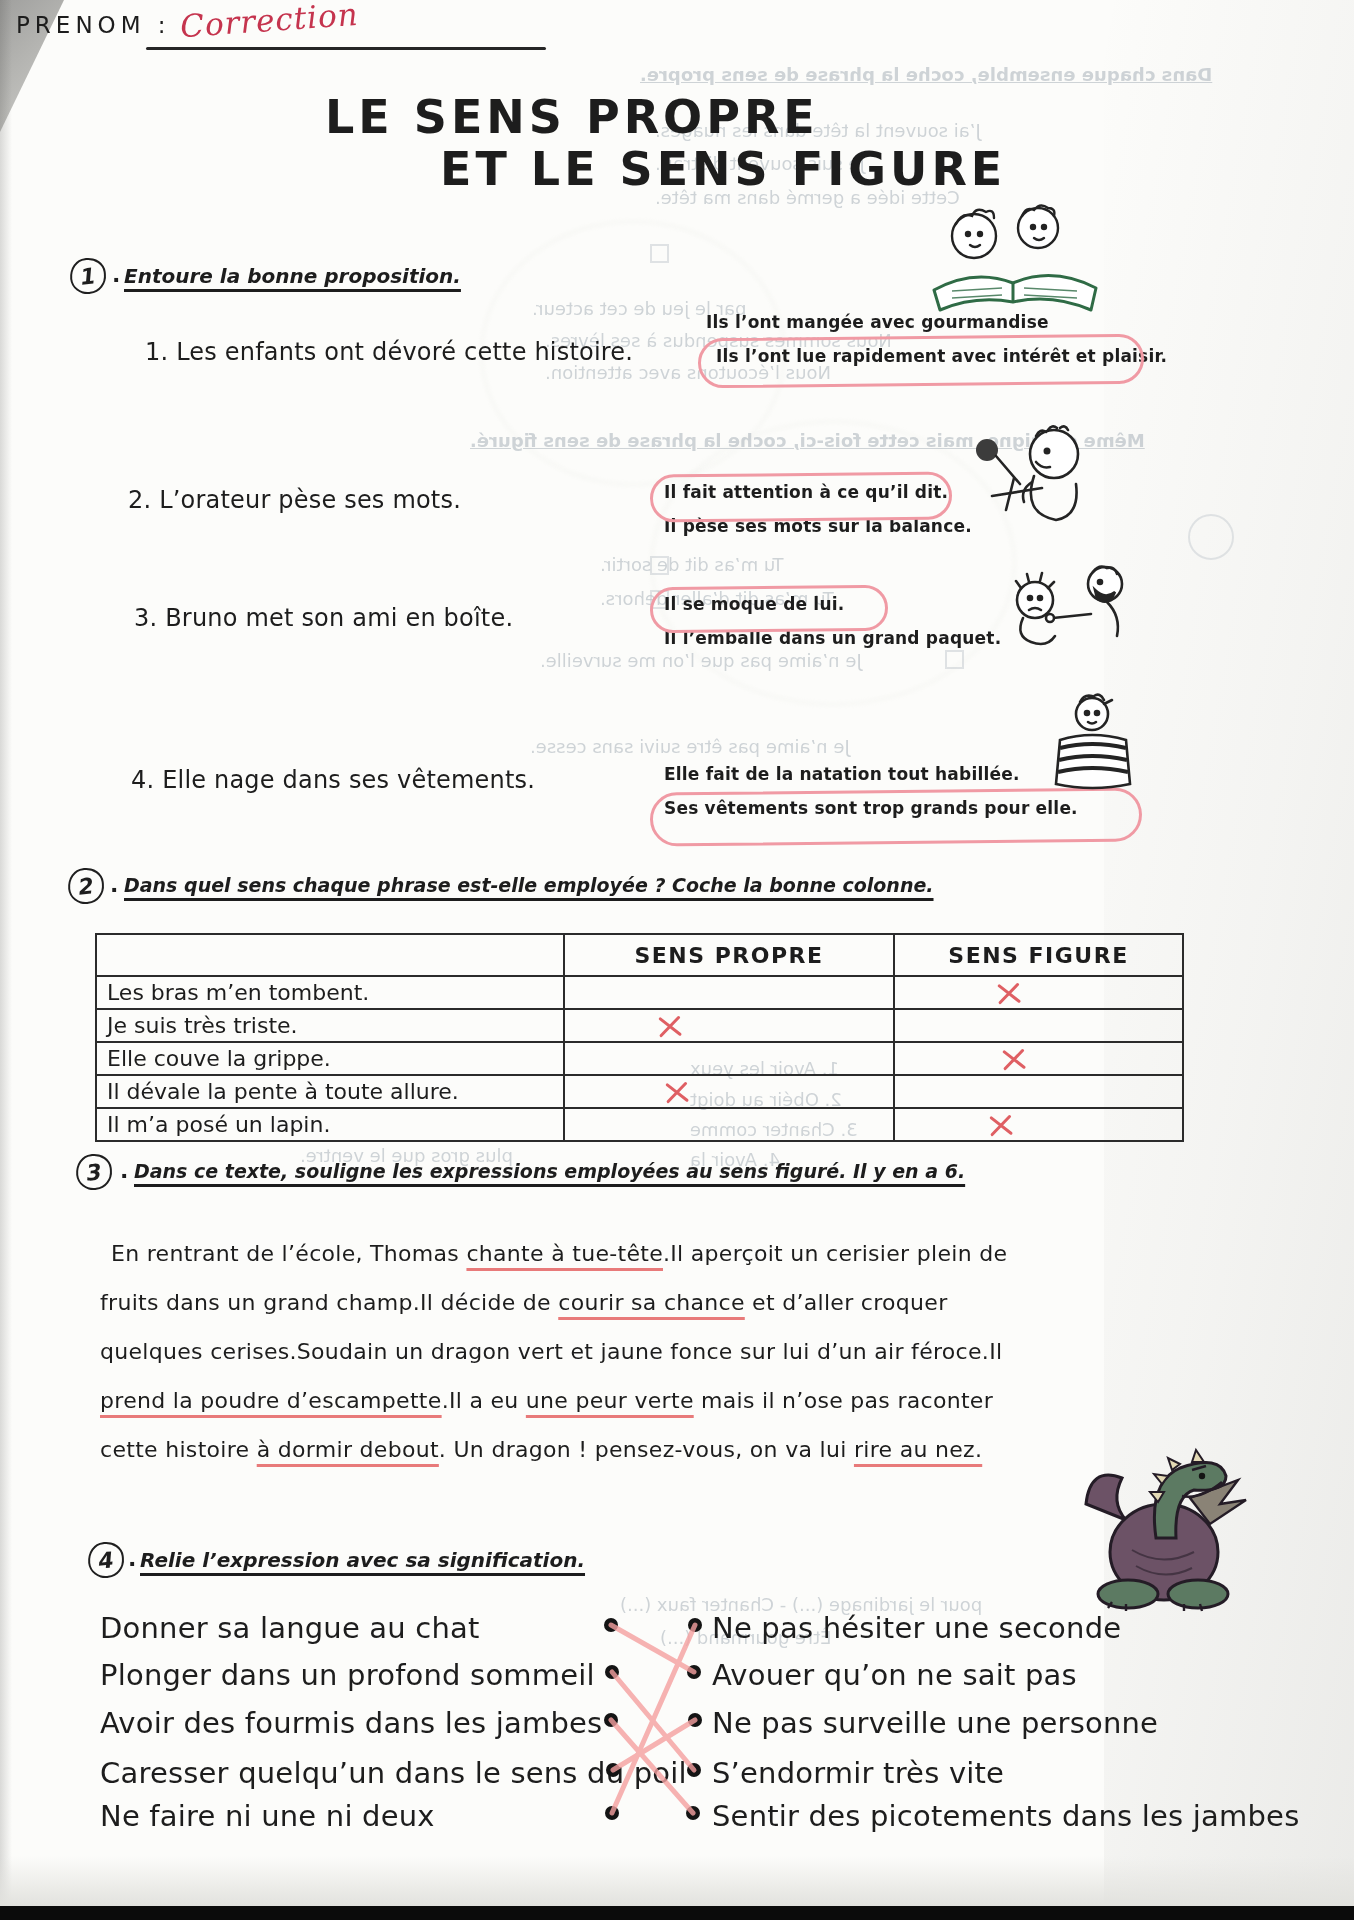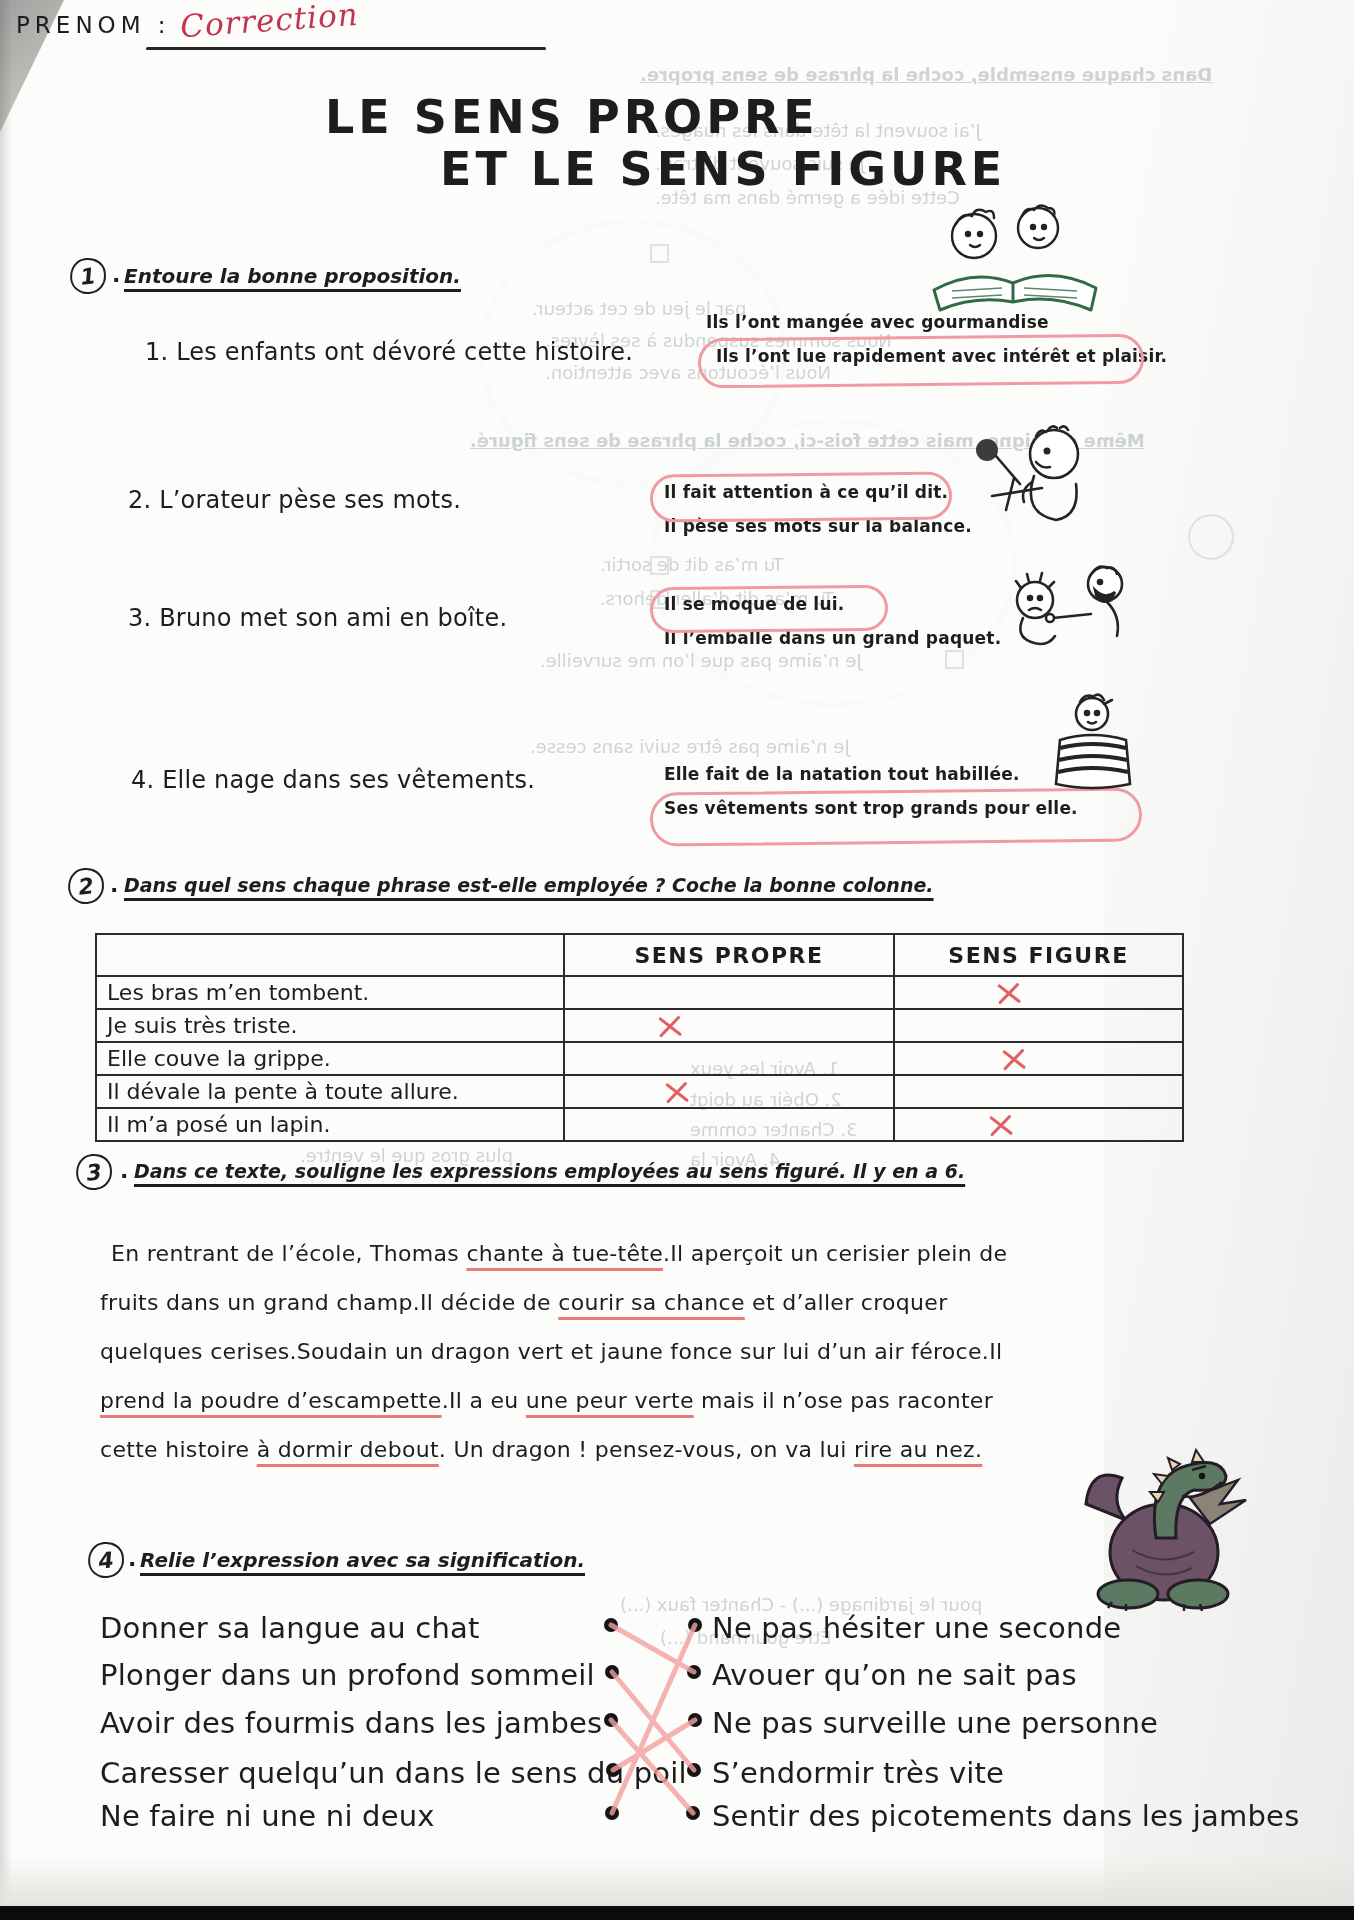--- a/index.html
+++ b/index.html
@@ -119,21 +119,21 @@
   <div class="abs oval" style="left:698px;top:336px;width:446px;height:50px;"></div>
 
   <div class="abs sentence" style="left:128px;top:486px;">
     <span>2.</span>
     <span>L’orateur pèse ses mots.</span>
   </div>
   <div class="abs opt" style="left:664px;top:482px;">Il fait attention à ce qu’il dit.</div>
   <div class="abs opt" style="left:664px;top:516px;">Il pèse ses mots sur la balance.</div>
   <div class="abs oval" style="left:650px;top:473px;width:302px;height:48px;"></div>
 
-  <div class="abs sentence" style="left:128px;top:604px;">
+  <div class="abs sentence" style="left:134px;top:604px;">
     <span>3.</span>
     <span>Bruno met son ami en boîte.</span>
   </div>
   <div class="abs opt" style="left:664px;top:594px;">Il se moque de lui.</div>
   <div class="abs opt" style="left:664px;top:628px;">Il l’emballe dans un grand paquet.</div>
   <div class="abs oval" style="left:650px;top:586px;width:238px;height:46px;"></div>
 
   <div class="abs sentence" style="left:131px;top:766px;">
     <span>4.</span>
     <span>Elle nage dans ses vêtements.</span>

